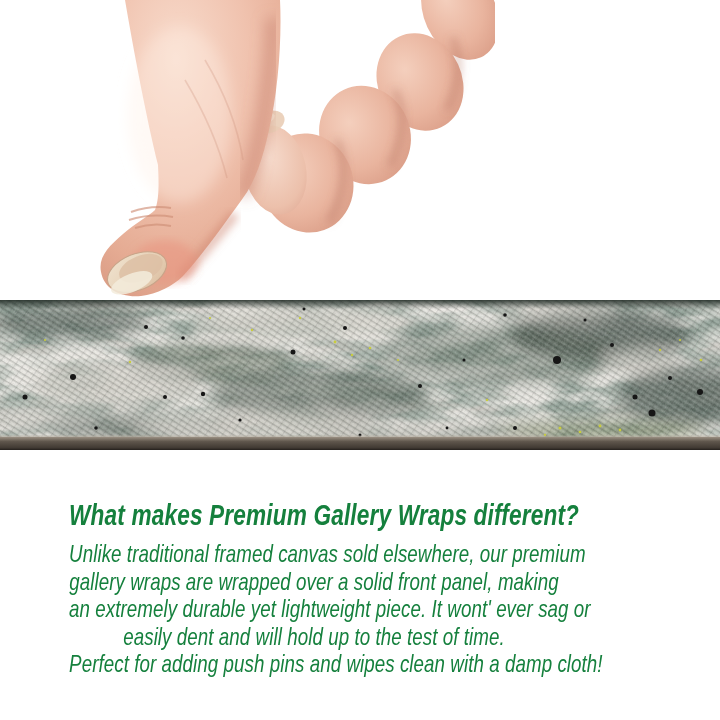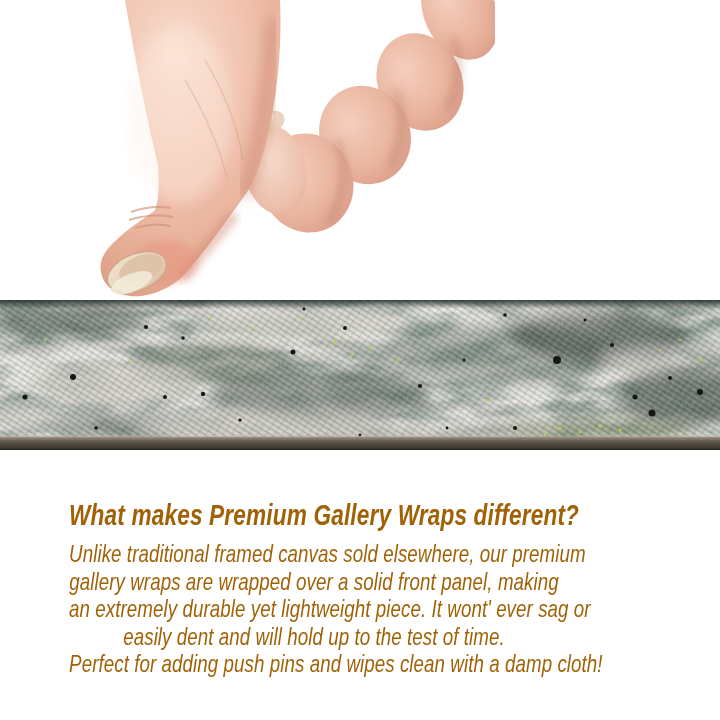--- a/index.html
+++ b/index.html
@@ -12,21 +12,21 @@
     font-family:"Liberation Sans", sans-serif;
   }
   .hand-wrap{
     position:absolute;left:85px;top:0;width:410px;height:300px;
   }
   .strip-wrap{
     position:absolute;left:0;top:300px;width:720px;height:150px;
   }
   .text-block{
     position:absolute;left:0;top:499px;width:628px;
-    text-align:center;color:#a16207;
+    text-align:center;color:#15803d;
   }
   .text-inner{
     transform:scaleX(0.78);
     transform-origin:50% 0;
     white-space:nowrap;
   }
   .headline{
     font-style:italic;
     font-weight:700;
     font-size:29px;

